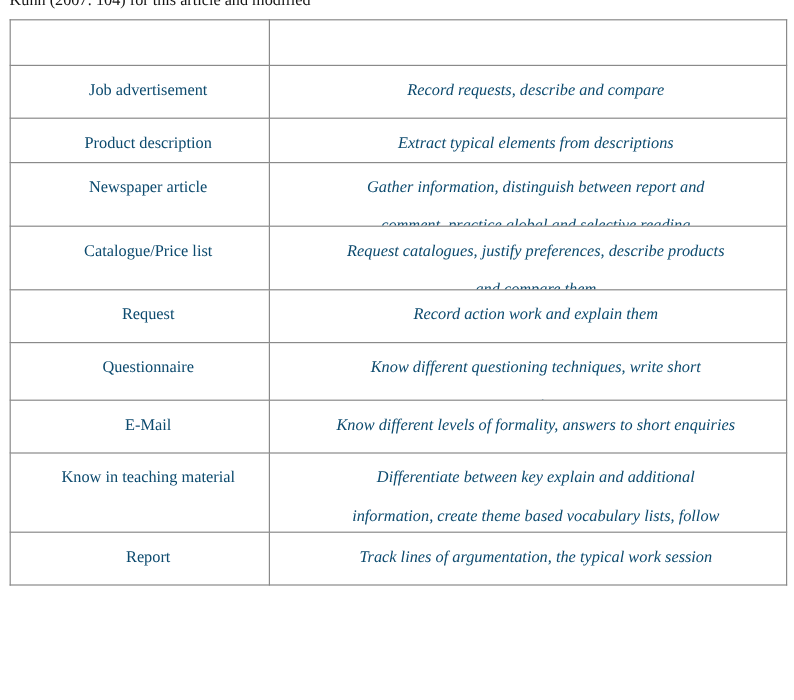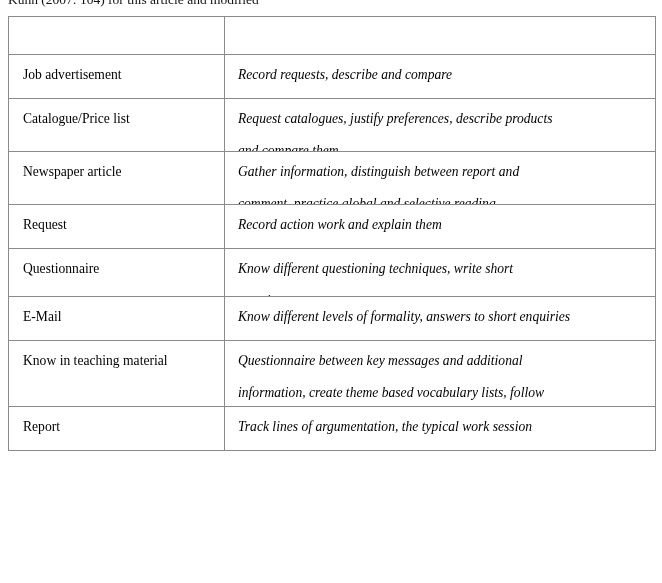--- a/index.html
+++ b/index.html
@@ -60,22 +60,23 @@
   
   .cell-inner {
     overflow: hidden;
     padding: 9px 0 0 14px;
     box-sizing: border-box;
   }
   .cell-inner p {
     margin: 0 0 10px 0;
     font-size: 13.6px;
     line-height: 22px;
-    color: #000000;
+    color: #0c4a6e;
     white-space: nowrap;
+    text-align: center;
   }
   .cell-inner p:last-child { margin-bottom: 0; }
 
   .skill .cell-inner { padding-left: 13px; font-style: italic; }
 
   
   .h-head .cell-inner   { height: 37px; }
   .h-1line .cell-inner  { height: 43px; }
   .h-clip1 .cell-inner  { height: 36px; }
   .h-2line .cell-inner  { height: 65px; }
@@ -115,46 +116,58 @@
             <div class="cell-inner">
               <p>Job advertisement</p>
             </div>
           </td>
           <td class="skill">
             <div class="cell-inner">
               <p>Record requests, describe and compare</p>
             </div>
           </td>
         </tr>
+        <tr class="h-clip1">
+          <td class="type">
+            <div class="cell-inner">
+              <p>Product description</p>
+            </div>
+          </td>
+          <td class="skill">
+            <div class="cell-inner">
+              <p>Extract typical elements from descriptions</p>
+            </div>
+          </td>
+        </tr>
+        <tr class="h-cliphalf">
+          <td class="type">
+            <div class="cell-inner">
+              <p>Newspaper article</p>
+            </div>
+          </td>
+          <td class="skill">
+            <div class="cell-inner">
+              <p>Gather information, distinguish between report and</p>
+              <p>comment, practice global and selective reading</p>
+            </div>
+          </td>
+        </tr>
         <tr class="h-cliphalf">
           <td class="type">
             <div class="cell-inner">
               <p>Catalogue/Price list</p>
             </div>
           </td>
           <td class="skill">
             <div class="cell-inner">
               <p>Request catalogues, justify preferences, describe products</p>
               <p>and compare them</p>
             </div>
           </td>
         </tr>
-        <tr class="h-cliphalf">
-          <td class="type">
-            <div class="cell-inner">
-              <p>Newspaper article</p>
-            </div>
-          </td>
-          <td class="skill">
-            <div class="cell-inner">
-              <p>Gather information, distinguish between report and</p>
-              <p>comment, practice global and selective reading</p>
-            </div>
-          </td>
-        </tr>
         <tr class="h-1line">
           <td class="type">
             <div class="cell-inner">
               <p>Request</p>
             </div>
           </td>
           <td class="skill">
             <div class="cell-inner">
               <p>Record action work and explain them</p>
             </div>
@@ -186,21 +199,21 @@
           </td>
         </tr>
         <tr class="h-2line">
           <td class="type">
             <div class="cell-inner">
               <p>Know in teaching material</p>
             </div>
           </td>
           <td class="skill">
             <div class="cell-inner">
-              <p>Questionnaire between key messages and additional</p>
+              <p>Differentiate between key explain and additional</p>
               <p>information, create theme based vocabulary lists, follow</p>
             </div>
           </td>
         </tr>
         <tr class="h-1line">
           <td class="type">
             <div class="cell-inner">
               <p>Report</p>
             </div>
           </td>

